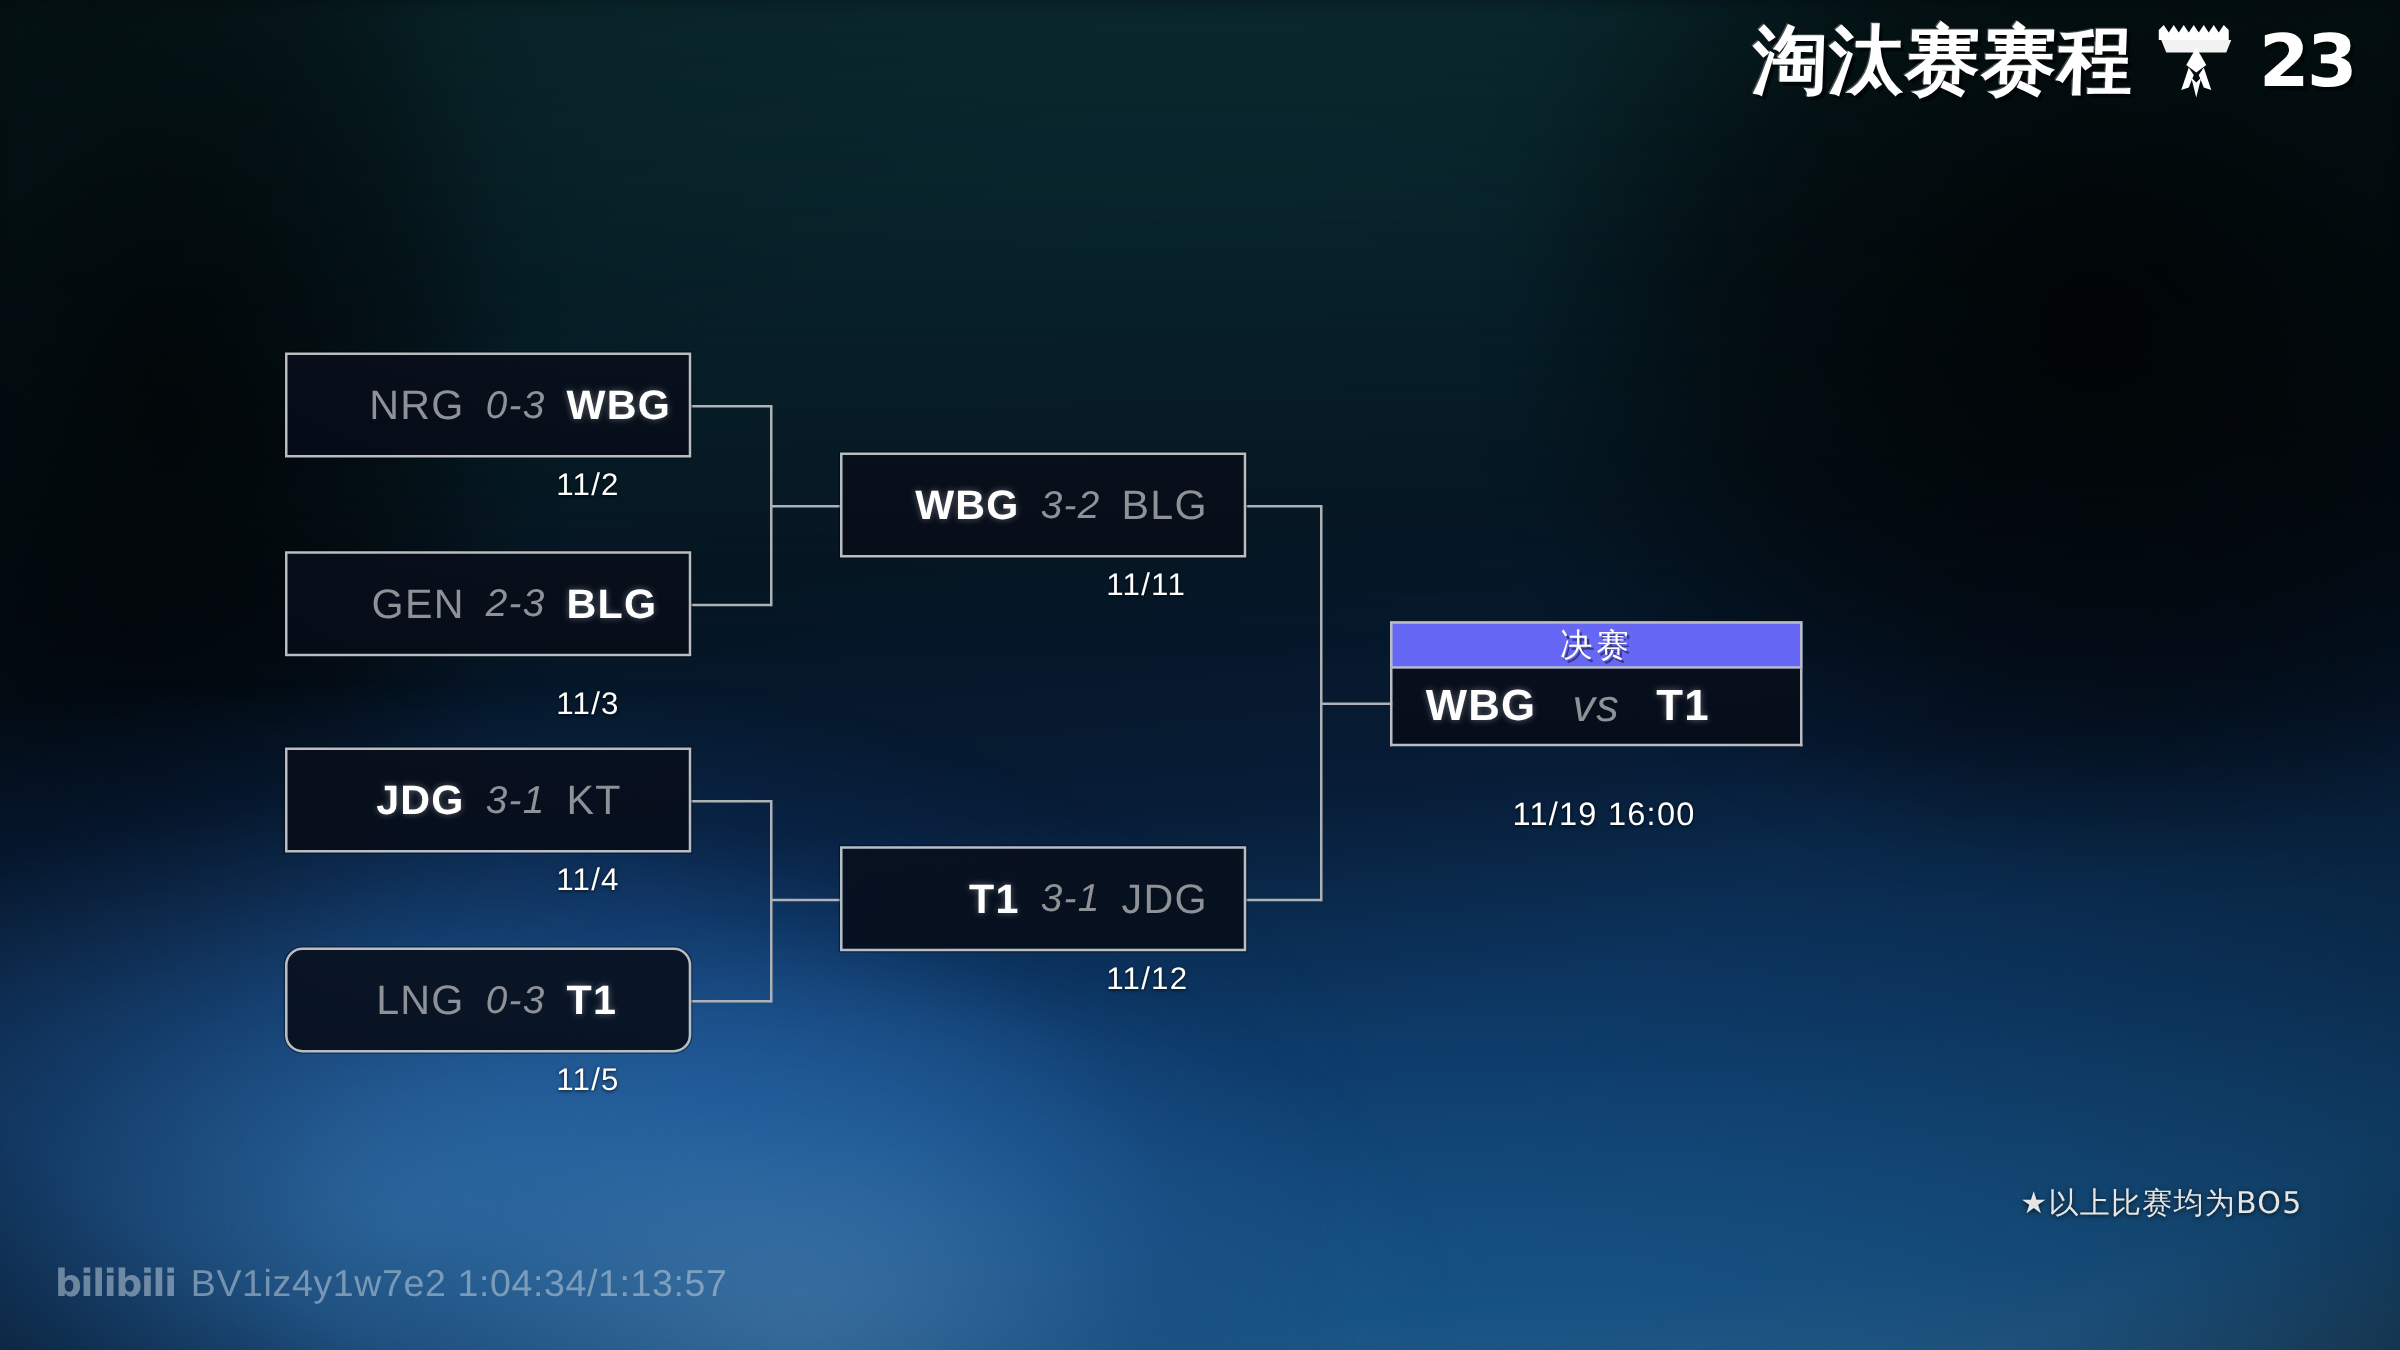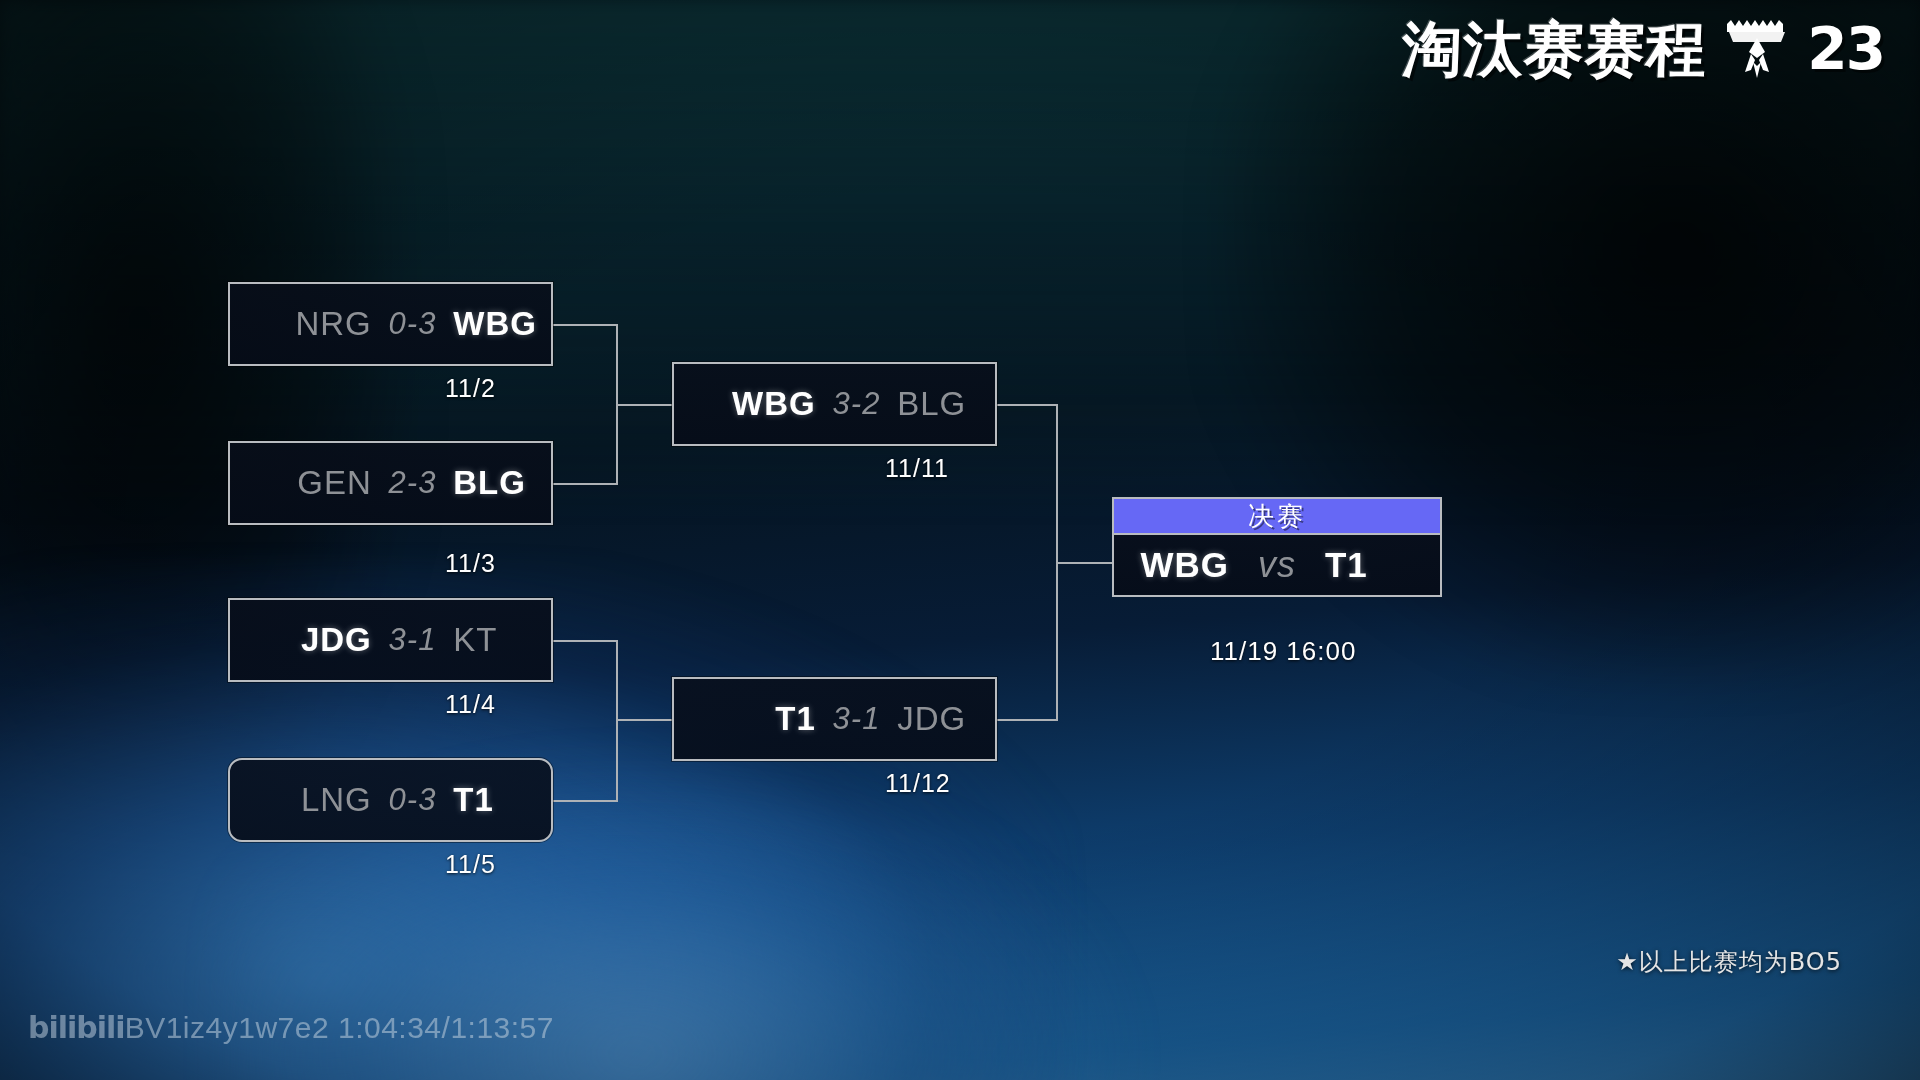--- a/index.html
+++ b/index.html
@@ -71,21 +71,21 @@
   .final-body{box-sizing:border-box;height:62px;border:2px solid #b9bcc0;border-top:none;
     background:linear-gradient(180deg, rgba(8,14,26,0.88) 0%, rgba(6,12,24,0.92) 100%);
     display:flex;align-items:center;justify-content:center;}
   .final-body .mrow{font-size:35px;}
   .vs{color:#8e9196;font-size:36px;font-weight:normal;}
 
   
   #footnote{position:absolute;right:78px;top:946px;font-size:24px;color:#e5e5e5;
     font-family:"DejaVu Sans","Liberation Sans",sans-serif;letter-spacing:1px;
     text-shadow:0 1px 4px rgba(0,0,0,0.8);}
-  #watermark{position:absolute;left:28px;top:1010px;display:flex;align-items:center;
+  #watermark{position:absolute;left:44px;top:1010px;display:flex;align-items:center;gap:12px;
     color:rgba(190,205,220,0.55);font-size:30px;letter-spacing:0.5px;}
   .bili-logo{font-family:"DejaVu Sans","Liberation Sans",sans-serif;font-size:30px;
     font-weight:bold;color:rgba(200,214,228,0.5);letter-spacing:-1px;}
 </style>
 </head>
 <body>
 
 <div id="stage">
 
   <div class="bg-grad2"></div>

